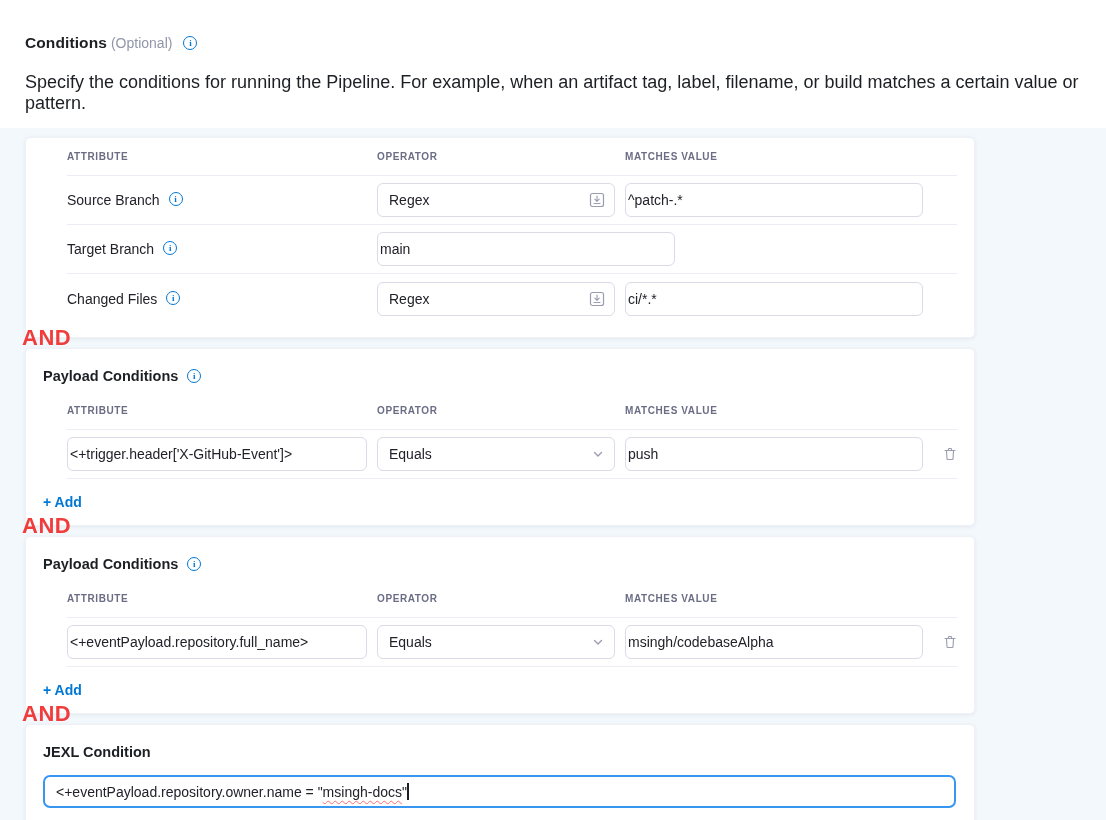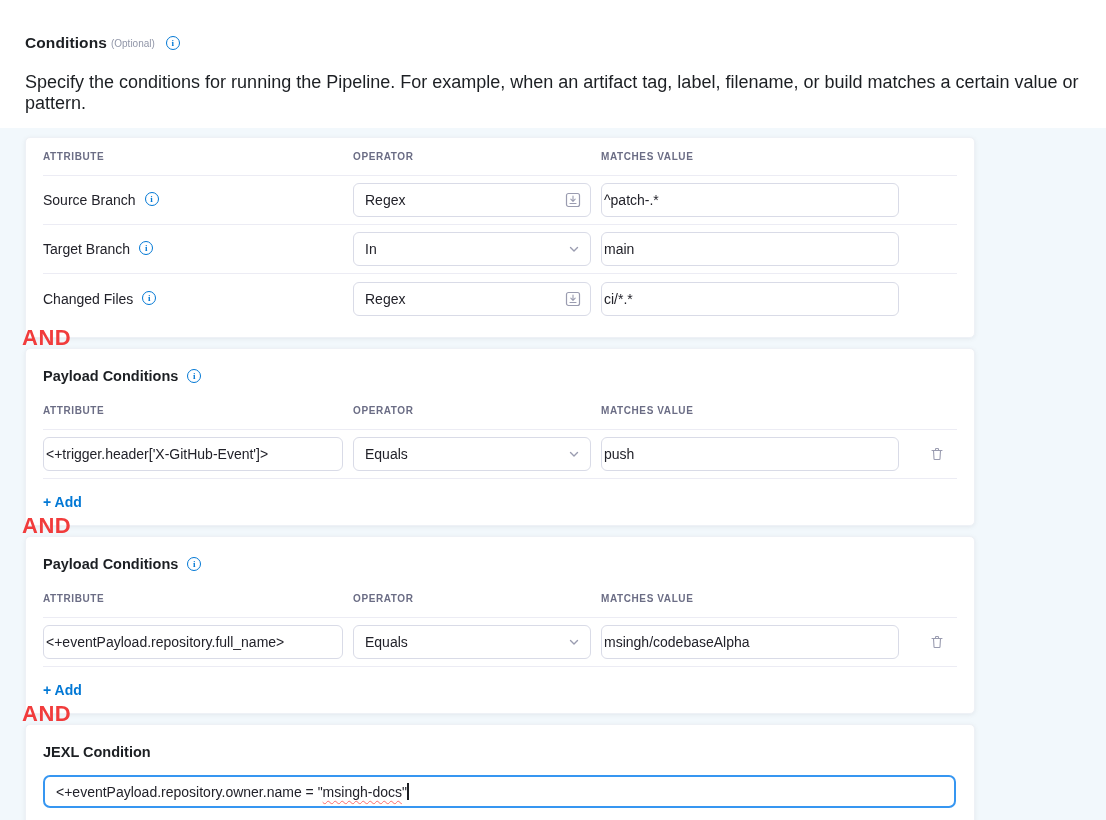--- a/index.html
+++ b/index.html
@@ -4,40 +4,40 @@
 <style>
   * { box-sizing: border-box; margin: 0; padding: 0; }
   html,body { width:1106px; height:820px; }
   body {
     font-family: "Liberation Sans", "DejaVu Sans", sans-serif;
     background:#ffffff; color:#22222a; overflow:hidden;
   }
   .page-header { padding:34px 25px 0 25px; background:#ffffff; }
   .title-row { display:flex; align-items:center; gap:4px; }
   .title-row h2 { font-size:15.5px; font-weight:700; color:#1c1f23; letter-spacing:.1px; }
-  .optional { font-size:10px; color:#9196a8; margin-right:4px; }
+  .optional { font-size:14px; color:#9196a8; margin-right:4px; }
   .desc { margin-top:20px; font-size:18px; color:#1c1f23; }
 
   .info-icon {
     display:inline-flex; width:14px; height:14px; border:1.2px solid #0278d5;
     border-radius:50%; color:#0278d5; align-items:center; justify-content:center;
     font-size:9px; font-weight:700; cursor:pointer; margin-left:3px; flex:0 0 auto;
   }
   .info-icon::before { content:"i"; font-family:"Liberation Serif", serif; }
 
   .blue-area { margin-top:14px; background:#f2f8fc; padding:9px 0 20px 0; min-height:717px; }
 
   .panel {
     width:950px; margin-left:25px; background:#ffffff;
     border:1px solid #eef1f6; border-radius:5px;
     box-shadow:0 1px 4px rgba(96,97,112,0.10);
     padding:0 17px;
   }
 
-  .grid { display:grid; grid-template-columns:310px 248px 315px 1fr; align-items:center; }
+  .grid { display:grid; grid-template-columns:310px 248px 315px 1fr; align-items:center;margin-left:24px; }
   .col-headers { height:38px; border-bottom:1px solid #ececf4; }
   .col-headers span {
     font-size:10px; font-weight:700; letter-spacing:.6px; color:#6b6d85;
   }
   .cond-row { height:49px; border-bottom:1px solid #ececf4; }
   .panel .cond-row:last-of-type { border-bottom:1px solid #ececf4; }
   .panel.first .cond-row:last-child { border-bottom:none; }
 
   .attr-label { display:flex; gap:6px; font-size:14px; color:#22222a; }
 
@@ -123,28 +123,20 @@
         </div>
         <input class="text-input" value="^patch-.*" style="">
         <span></span>
       </div>
 
       <div class="grid cond-row">
         <div class="attr-label">
           <span>Target Branch</span>
           <span class="info-icon"></span>
         </div>
-        <div class="select">
-          <span>In</span>
-          <span class="chevron">
-            <svg width="14" height="14" viewBox="0 0 14 14">
-                <path d="M3.5 5.5L7 9l3.5-3.5" fill="none" stroke="#9a9cb0" stroke-width="1.4" stroke-linecap="round" stroke-linejoin="round"></path>
-              </svg>
-          </span>
-        </div>
         <input class="text-input" value="main" style="">
         <span></span>
       </div>
 
       <div class="grid cond-row" style="border-bottom:none;">
         <div class="attr-label">
           <span>Changed Files</span>
           <span class="info-icon"></span>
         </div>
         <div class="select">

